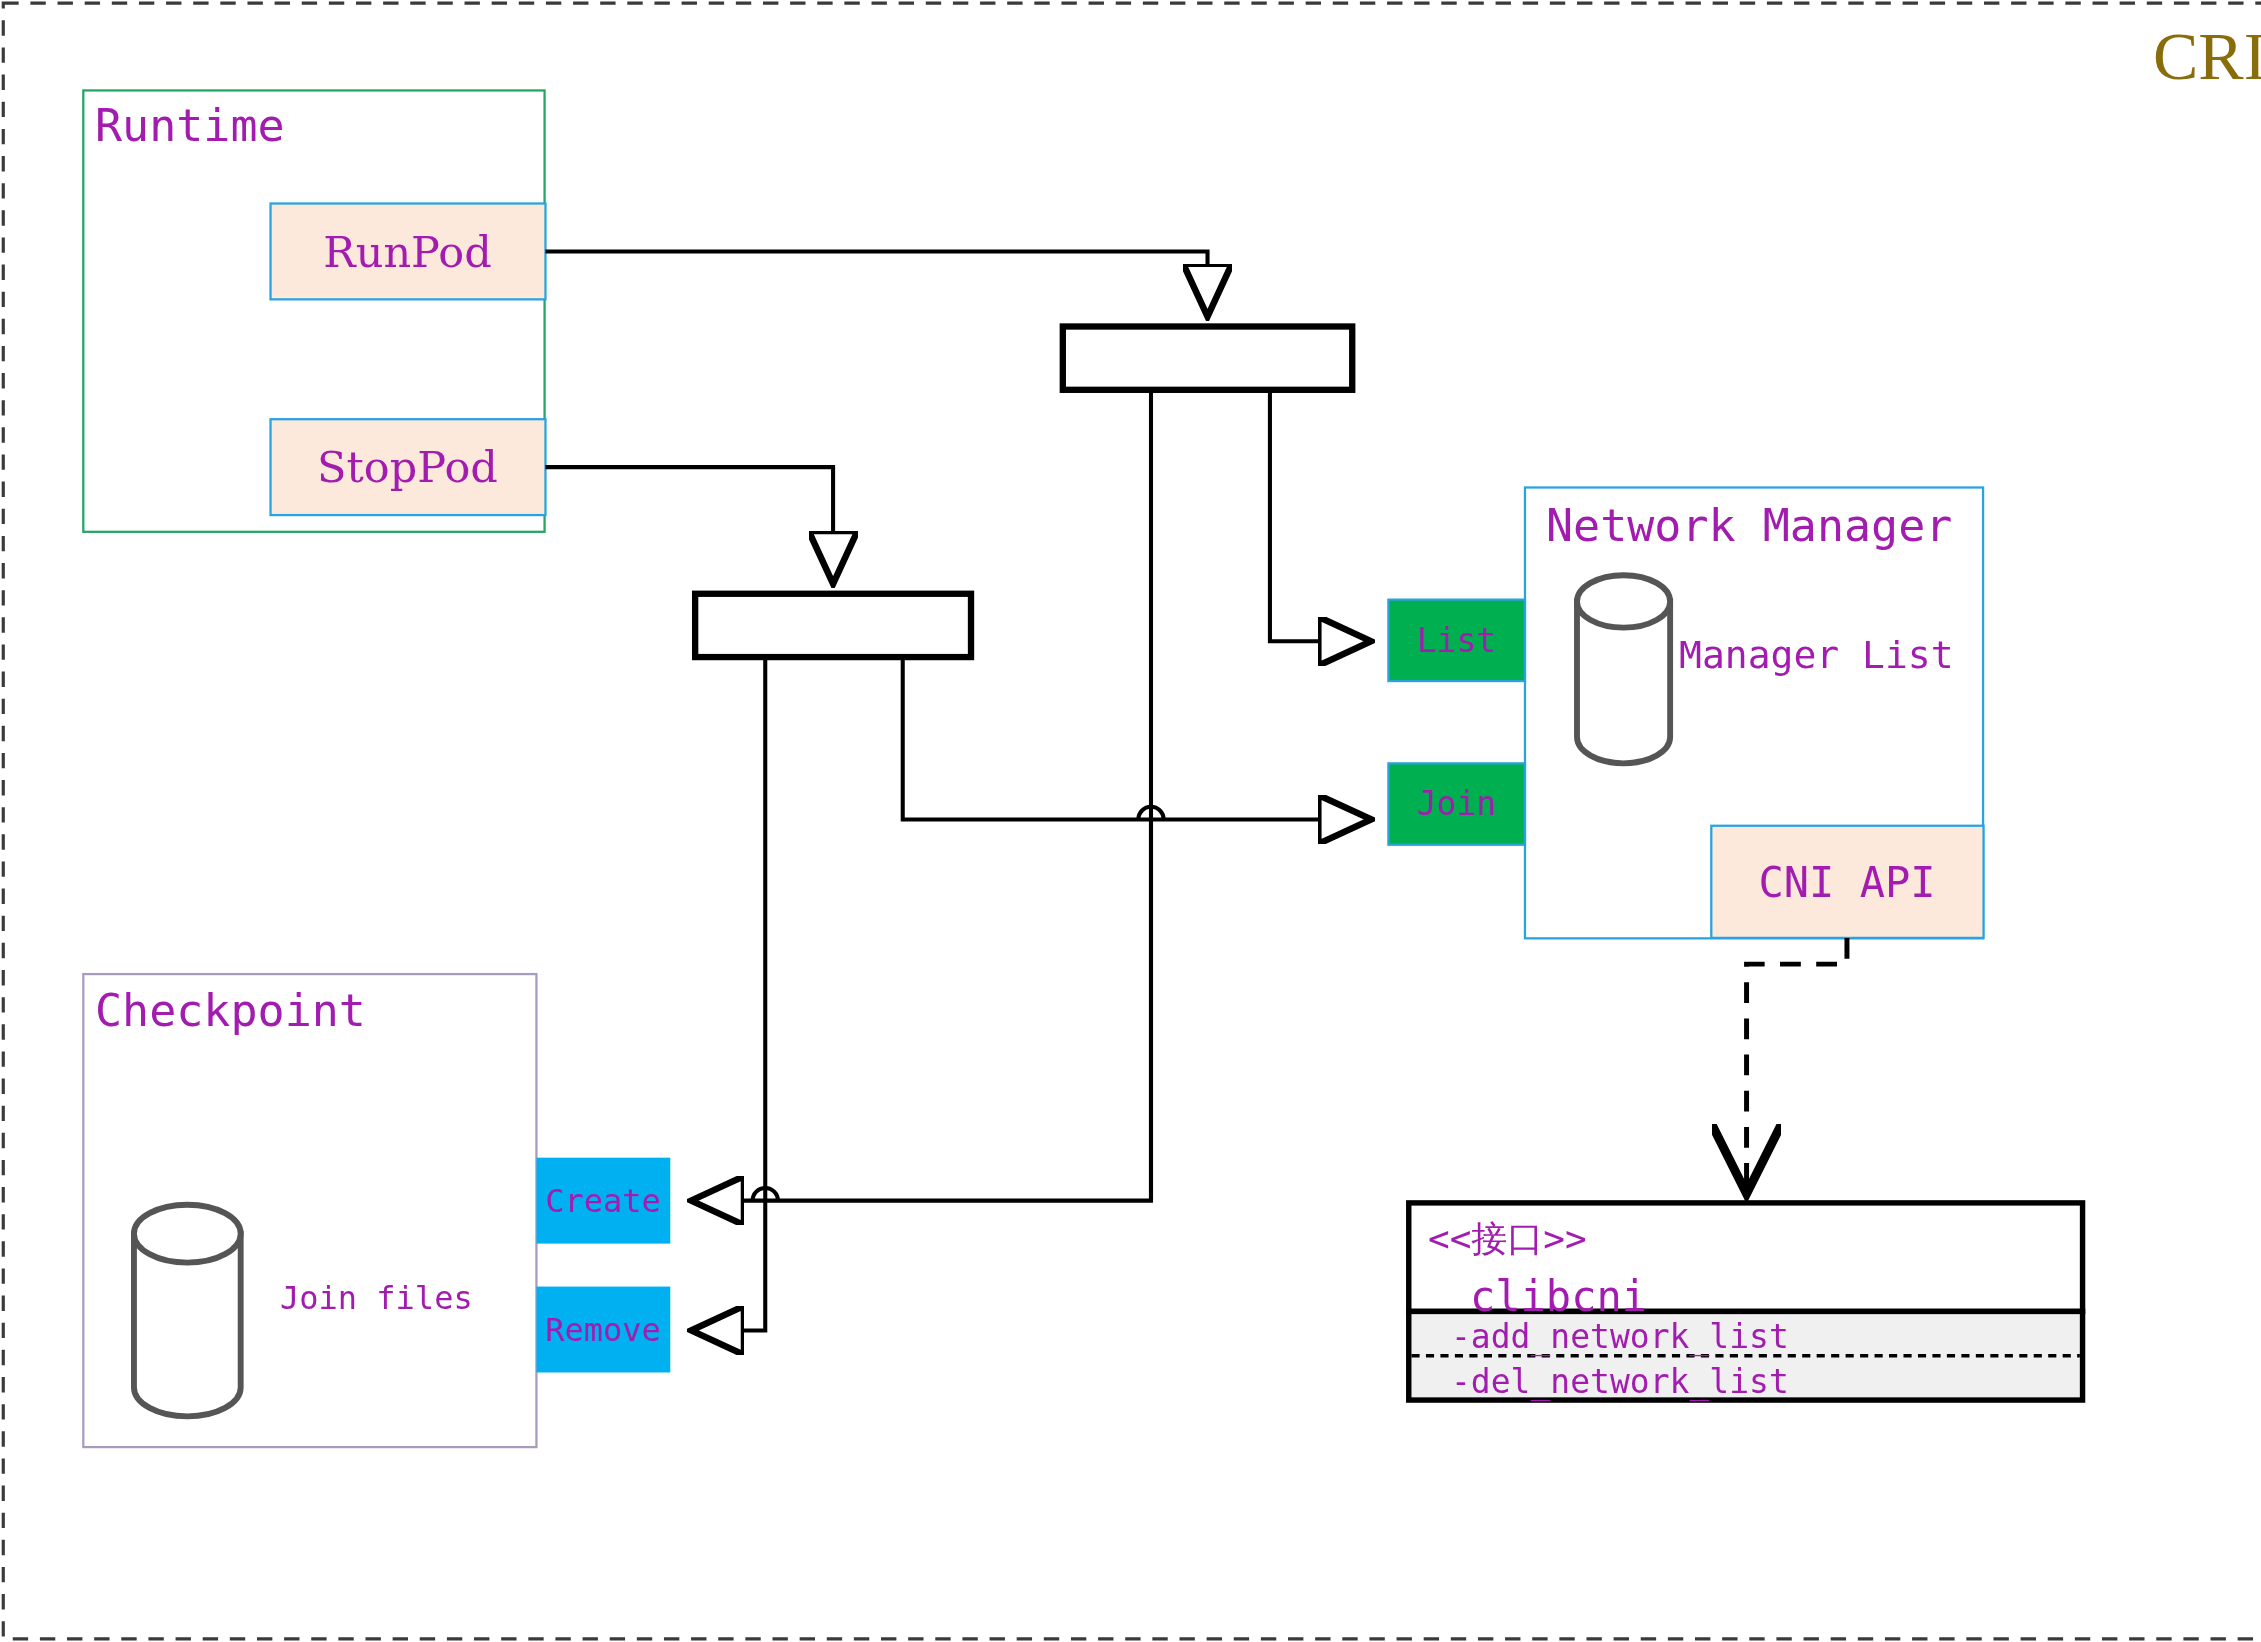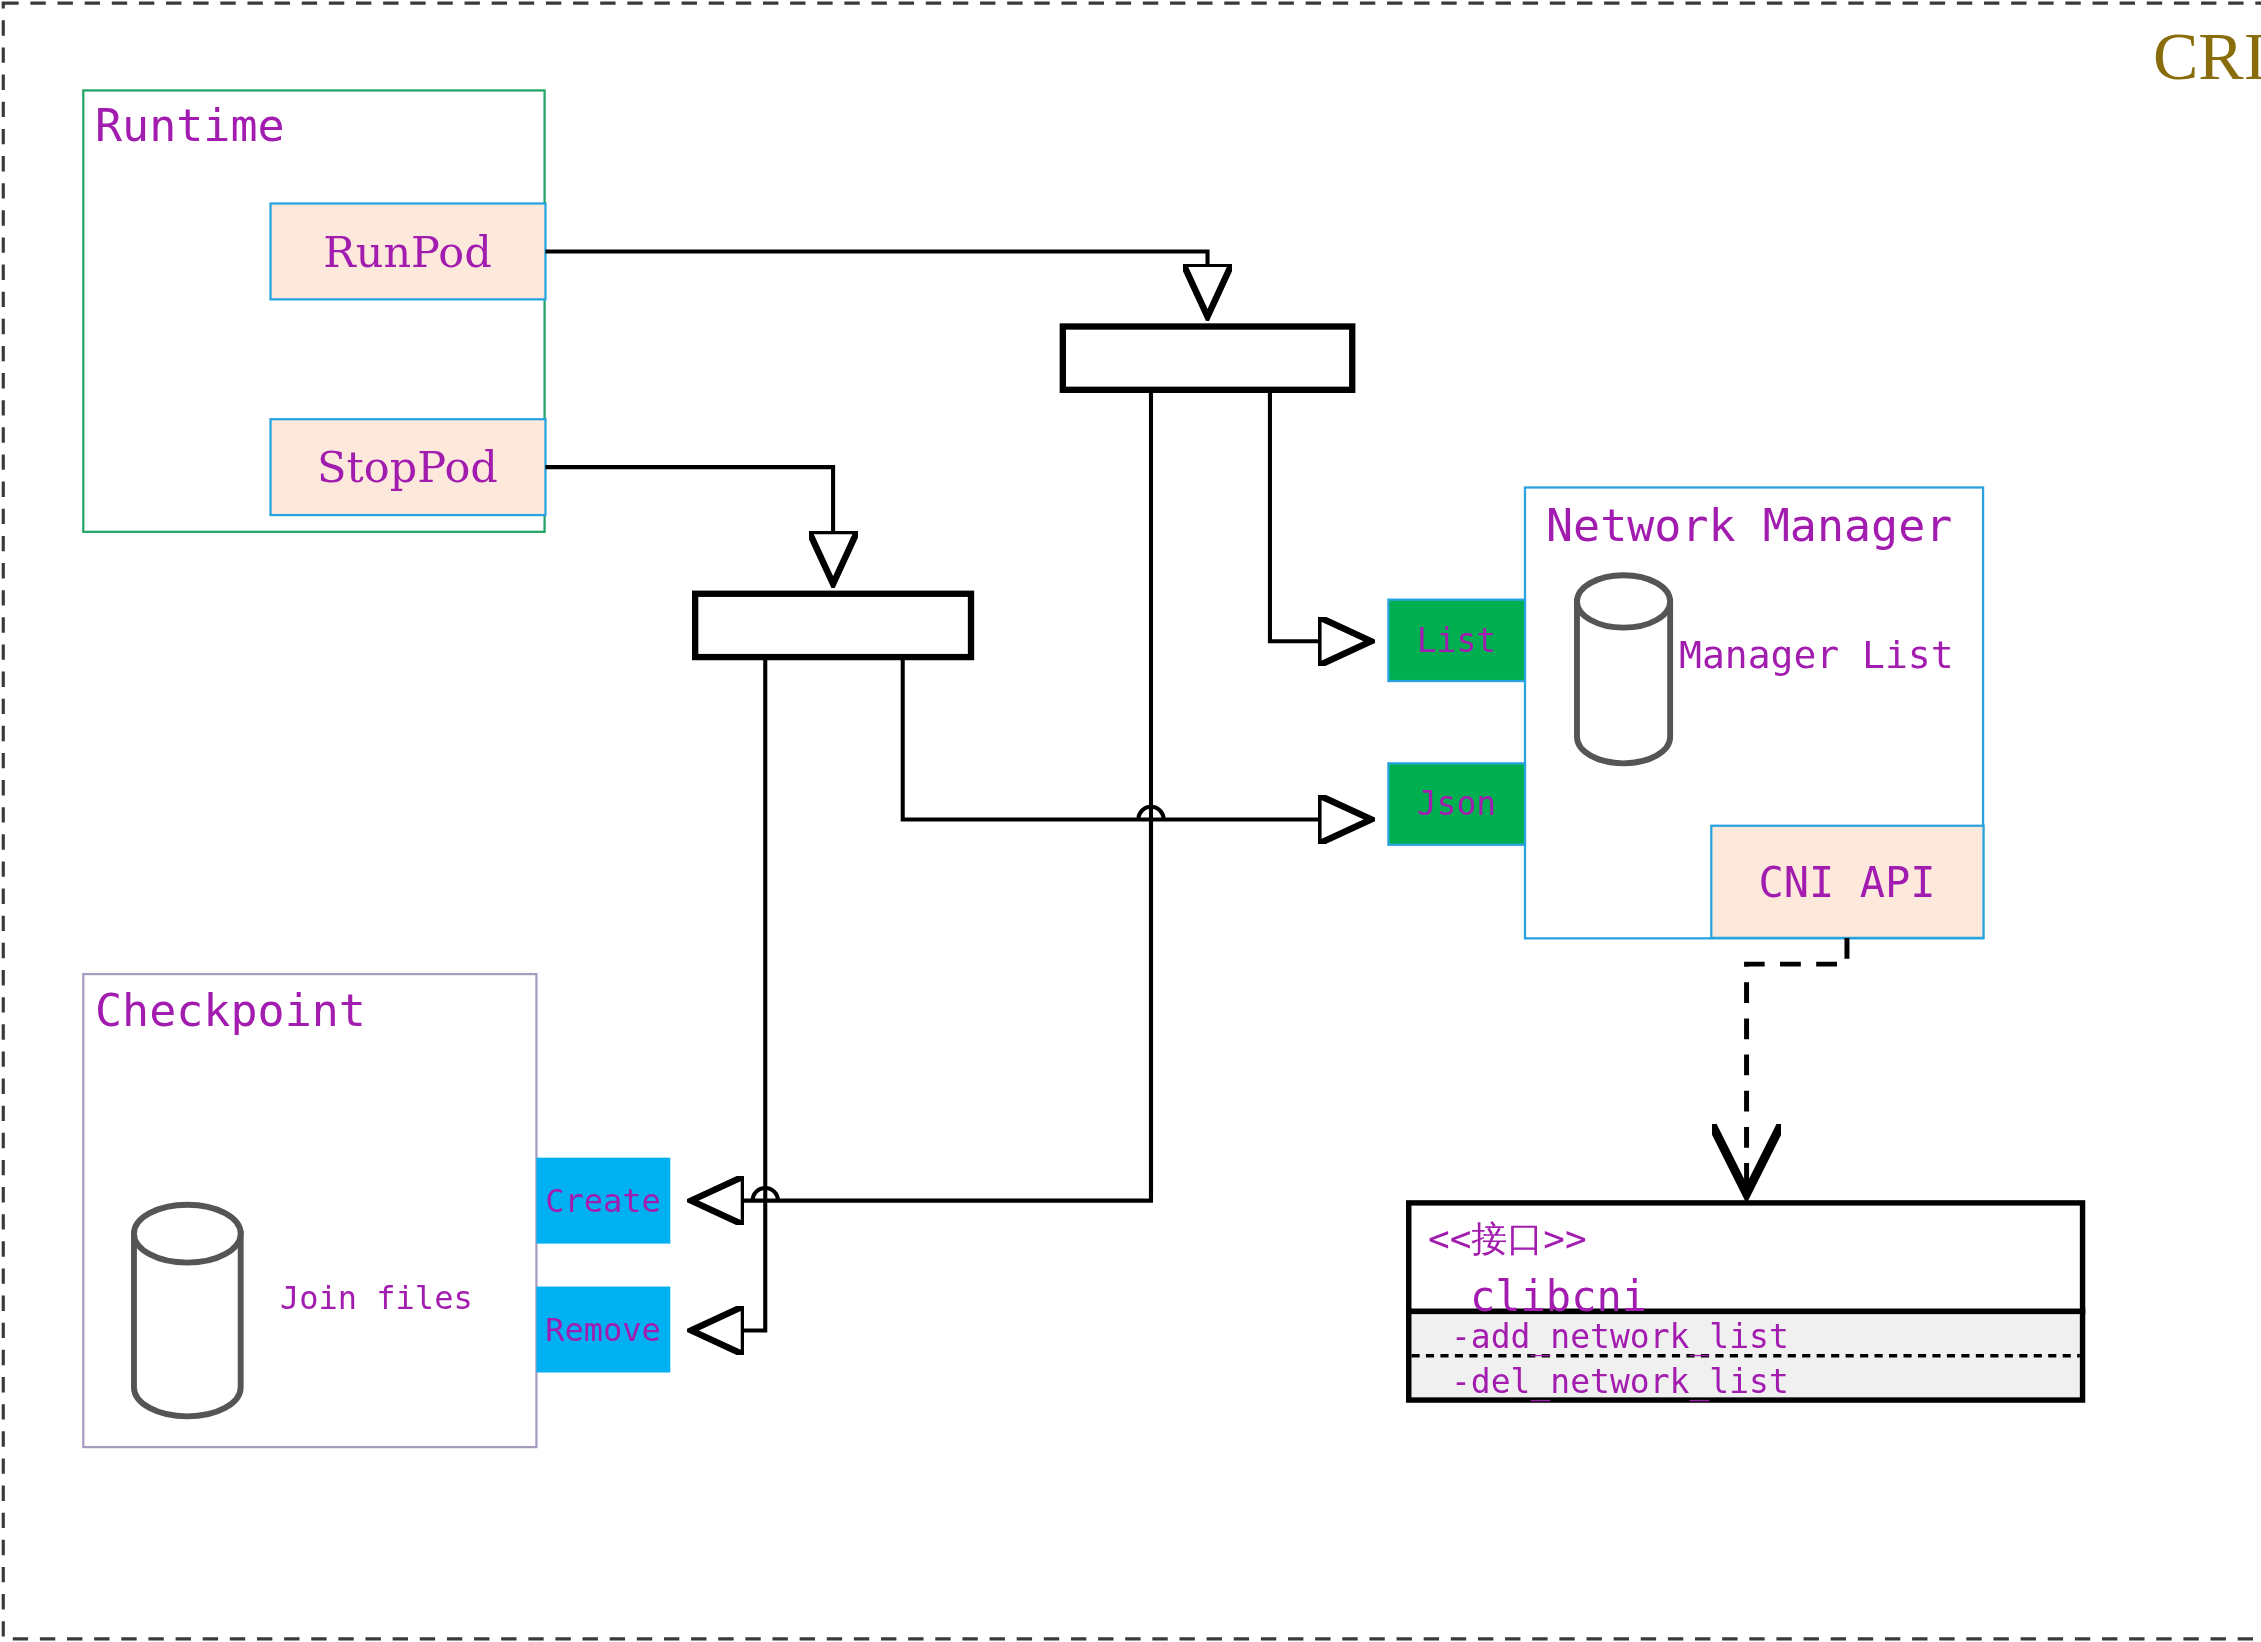--- a/index.html
+++ b/index.html
@@ -92,21 +92,21 @@
   <div class="lbl mono" style="left:95px; top:99px; font-size:45px; line-height:1.2;">Runtime</div>
 
   <div class="lbl ctr" style="left:270px; top:204px; width:275px; height:96px; font-size:43px;">RunPod</div>
   <div class="lbl ctr" style="left:270px; top:419px; width:275px; height:96px; font-size:43px;">StopPod</div>
 
   <div class="lbl mono" style="left:1546px; top:499px; font-size:45px; line-height:1.2;">Network Manager</div>
 
   <div class="lbl mono" style="left:1679px; top:633px; font-size:38px; line-height:1.2;">Manager List</div>
 
   <div class="lbl ctr mono" style="left:1388px; top:600px; width:137px; height:81px; font-size:33px;">List</div>
-  <div class="lbl ctr mono" style="left:1388px; top:763px; width:137px; height:81px; font-size:33px;">Json</div>
+  <div class="lbl ctr mono" style="left:1388px; top:763px; width:137px; height:81px; font-size:33px;">Join</div>
 
   <div class="lbl ctr mono" style="left:1711px; top:826px; width:272px; height:112px; font-size:42px;">CNI API</div>
 
   <div class="lbl mono" style="left:95px; top:984px; font-size:45px; line-height:1.2;">Checkpoint</div>
 
   <div class="lbl mono" style="left:280px; top:1279px; font-size:32px; line-height:1.2;">Join files</div>
 
   <div class="lbl ctr mono" style="left:536px; top:1158px; width:134px; height:86px; font-size:32px;">Create</div>
   <div class="lbl ctr mono" style="left:536px; top:1287px; width:134px; height:86px; font-size:32px;">Remove</div>
 

